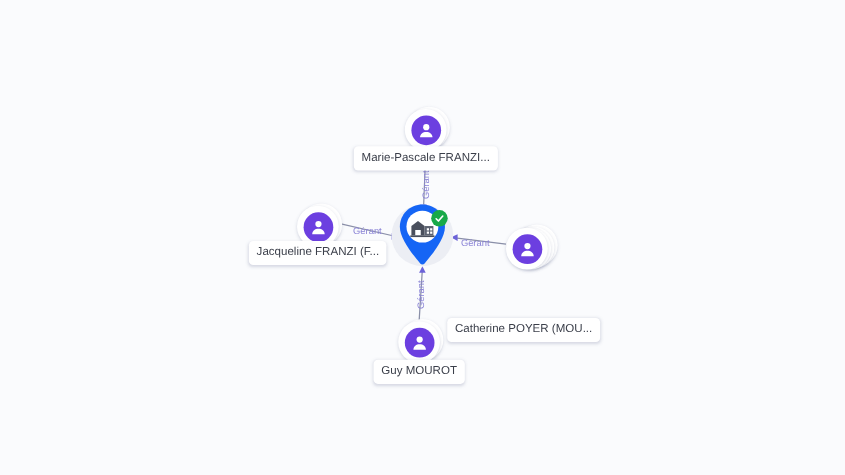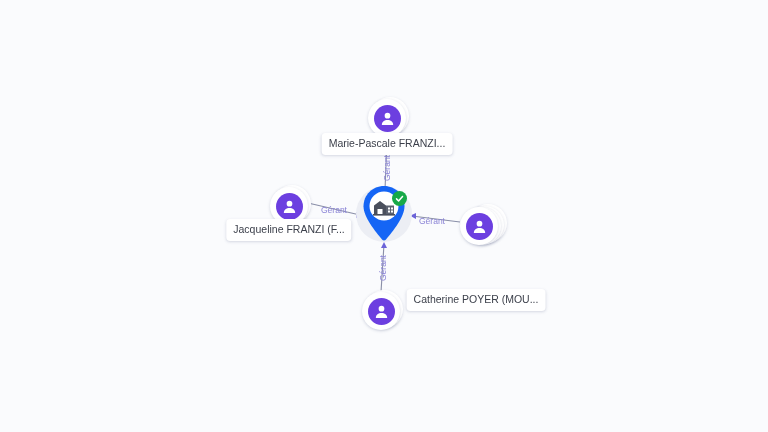--- a/index.html
+++ b/index.html
@@ -221,20 +221,21 @@
       <div class="avatar">
         <div class="avatar-disc">
           <svg width="17" height="17" viewBox="0 0 24 24" fill="#ffffff">
             <circle cx="12" cy="8" r="4"></circle>
             <path d="M4 21c0-4.4 3.6-7 8-7s8 2.6 8 7z"></path>
           </svg>
         </div>
       </div>
     </div>
   </div>
+  <div class="node-label" style="left:381px; top:327px;">Guy MOUROT</div>
 
   <div class="node" style="left:384px; top:214px;">
     <div class="pin-halo"></div>
     <div class="pin-wrap">
       <svg width="46" height="58" viewBox="0 0 46 58" xmlns="http://www.w3.org/2000/svg">
         <path d="M23 2 C11.5 2 2.5 11 2.5 22.3 C2.5 33 14 47 21 55.5 C22 56.7 24 56.7 25 55.5 C32 47 43.5 33 43.5 22.3 C43.5 11 34.5 2 23 2 Z" fill="#1565f5"></path>
         <circle cx="23" cy="22" r="14.5" fill="#ffffff"></circle>
       </svg>
       <div style="position:absolute; left:11px; top:14px;">
         <svg width="24" height="18" viewBox="0 0 24 18" xmlns="http://www.w3.org/2000/svg">

